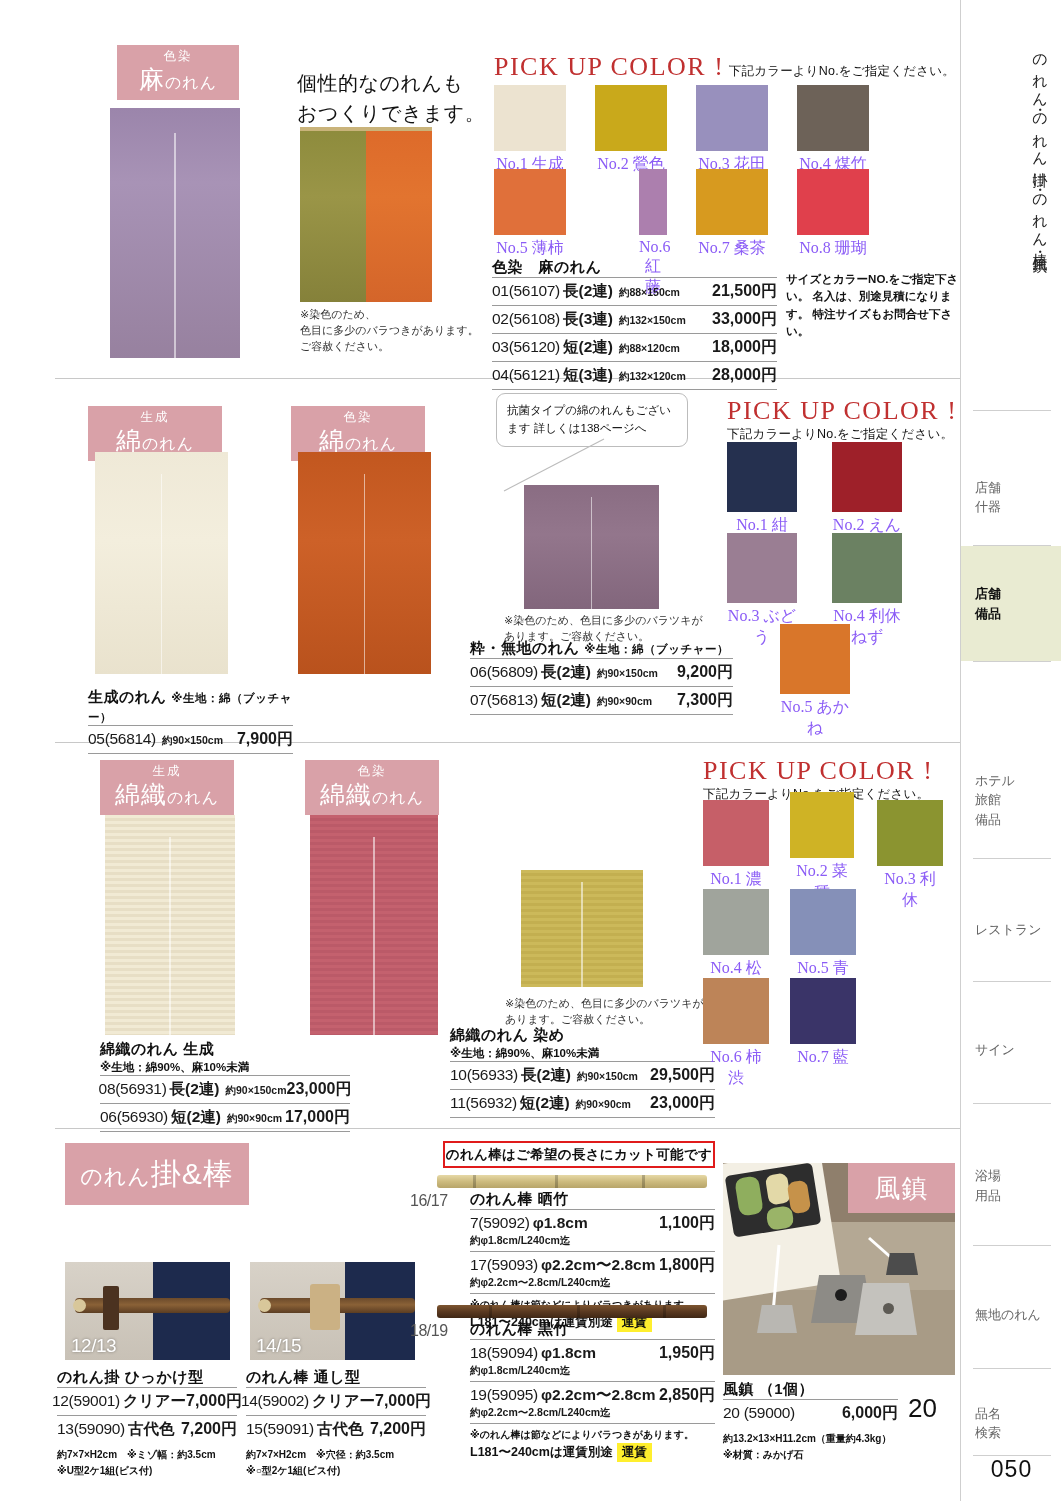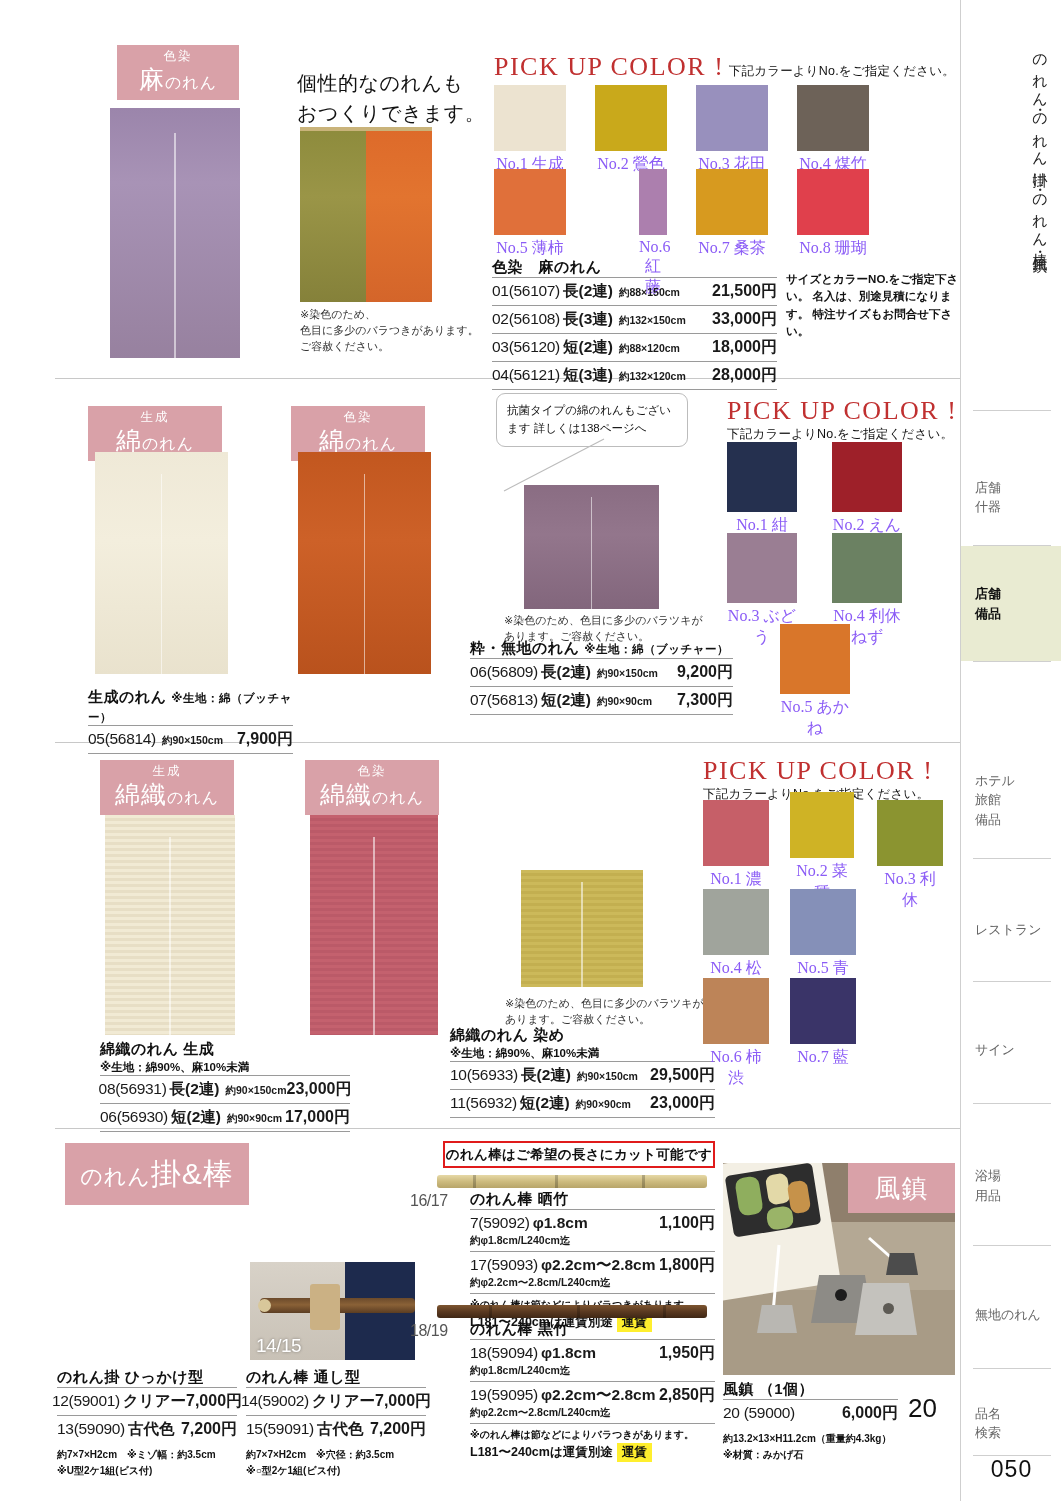--- a/index.html
+++ b/index.html
@@ -411,20 +411,28 @@
       <div class="chip" style="height:66px; background:#3a3468;"></div>
       <div class="cap"><span>No.7</span> <span>藍</span></div>
     </div>
 
     <div class="banner-wide" style="left:65px; top:1143px; width:184px; height:62px;">
       <span><span class="small">のれん</span><span>掛&amp;棒</span></span>
     </div>
 
     <div class="rednote" style="left:443px; top:1141px; width:272px; height:27px;">のれん棒はご希望の長さにカット可能です</div>
 
+    <div class="photo" style="left:65px; top:1262px; width:165px; height:98px; overflow:hidden; background:#cfc9c0;">
+      <div style="position:absolute; left:0; top:0; width:100%; height:100%; background:linear-gradient(180deg,#d8d2c8,#c8c1b6);"></div>
+      <div style="position:absolute; left:88px; top:0; width:77px; height:100%; background:#1d2a4d;"></div>
+      <div style="position:absolute; left:10px; top:36px; width:155px; height:15px; background:linear-gradient(180deg,#6b4a2b,#8a6137 45%,#5b3d22); border-radius:4px;"></div>
+      <div style="position:absolute; left:8px; top:37px; width:13px; height:13px; background:#d8c79a; border-radius:50%;"></div>
+      <div style="position:absolute; left:38px; top:24px; width:16px; height:44px; background:#4b3220; border-radius:2px;"></div>
+      <div class="photo-id">12/13</div>
+    </div>
     <div class="ptable" style="left:57px; top:1368px; width:180px;">
       <div class="ttl">のれん掛 ひっかけ型</div>
       <div class="row">
         <span class="code">12(59001)</span>
         <span class="kind">クリアー</span>
         <span class="price">7,000円</span>
       </div>
       <div class="row">
         <span class="code">13(59090)</span>
         <span class="kind">古代色</span>

